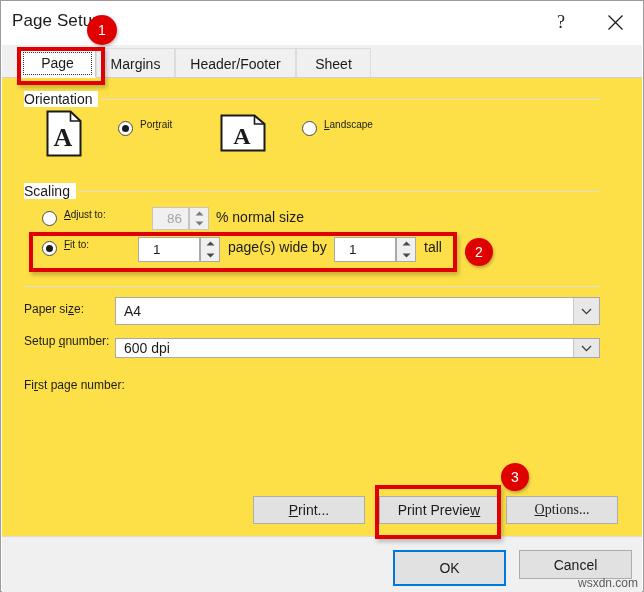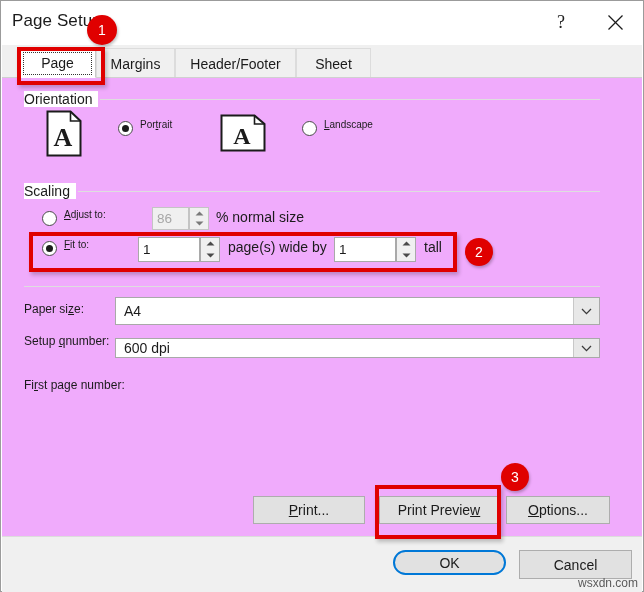--- a/index.html
+++ b/index.html
@@ -92,21 +92,21 @@
   #tab-margins   { left: 94px;  width: 79px; }
   #tab-headfoot  { left: 173px; width: 121px; }
   #tab-sheet     { left: 294px; width: 75px; }
 
   
   #panel {
     position: absolute;
     left: 1px; top: 76px;
     width: 640px;
     height: 459px;
-    background: #f0abfc;
+    background: #fde047;
     border-top: 1px solid #d0d0d0;
     box-sizing: border-box;
   }
 
   
   .group-label {
     position: absolute;
     font-size: 14px;
     color: #1b1b1b;
     background: #ffffff;
@@ -153,21 +153,21 @@
   
   .tbox {
     position: absolute;
     background: #ffffff;
     border: 1px solid #a9a9a9;
     box-sizing: border-box;
     font-size: 13.5px;
     color: #1b1b1b;
     display: flex;
     align-items: center;
-    padding-left: 4px;
+    padding-left: 14px;
     cursor: text;
   }
   .tbox.disabled {
     background: #f0f0f0;
     border-color: #c4c4c4;
     color: #a6a6a6;
   }
   .spin {
     position: absolute;
     width: 20px;
@@ -441,27 +441,27 @@
     <div class="field-label" style="left:22px; top:300px;">
       <span>Fi</span><span class="ul">r</span><span>st page number:</span>
     </div>
 
     <div class="btn" style="left:251px; top:418px; width:112px; height:28px;">
       <span><span class="ul">P</span>rint...</span>
     </div>
     <div class="btn" style="left:377px; top:418px; width:120px; height:28px;">
       <span>Print Previe<span class="ul">w</span></span>
     </div>
-    <div class="btn" style="left:504px; top:418px; width:104px; height:28px;">
+    <div class="btn" style="left:504px; top:418px; width:112px; height:28px;font-family:Liberation Serif, serif;">
       <span><span class="ul">O</span>ptions...</span>
     </div>
   </div>
 
   <div id="footer">
-    <div class="btn default" style="left:391px; top:13px; width:113px; height:25px;border-radius:13px;">
+    <div class="btn default" style="left:391px; top:13px; width:113px; height:36px;">
       <span>OK</span>
     </div>
     <div class="btn" style="left:517px; top:13px; width:113px; height:29px;">
       <span>Cancel</span>
     </div>
   </div>
 
   <div class="redbox" style="left:16px; top:46px; width:88px; height:38px;"></div>
   <div class="badge" style="left:86px; top:14px; width:30px; height:30px;">1</div>
 

